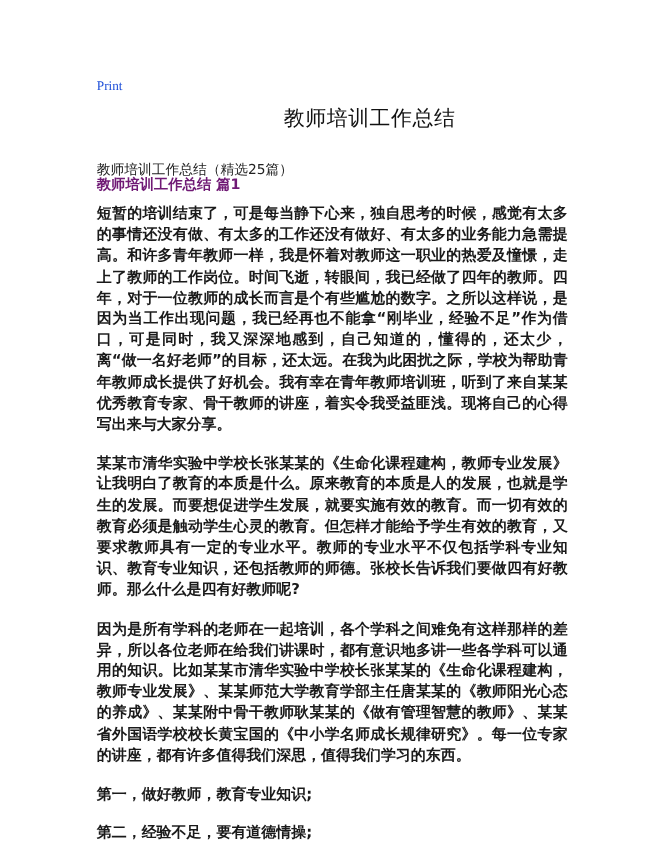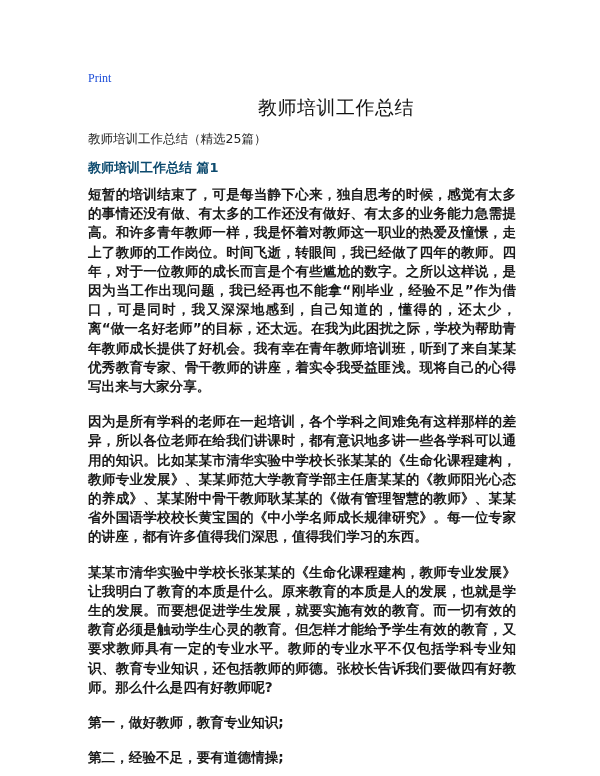--- a/index.html
+++ b/index.html
@@ -1,32 +1,32 @@
 <!DOCTYPE html>
 <html><head>
 <meta charset="utf-8">
 <style>
   html, body { margin: 0; padding: 0; background: #ffffff; }
   body { width: 600px; height: 776px; position: relative; overflow: hidden; color: #111; font-family: "DejaVu Sans", sans-serif; }
   .print { position: absolute; left: 88px; top: 71px; font-family: "Liberation Serif", serif; font-size: 12px; color: #1d4ed8; }
   .title { position: absolute; left: 0; width: 600px; top: 95px; text-align: center; font-size: 19px; color: #111; letter-spacing: 0.5px; }
-  .subtitle { position: absolute; left: 88px; top: 131px; font-size: 12.5px; color: #222; }
-  .section-heading { position: absolute; left: 88px; top: 159px; font-size: 13px; font-weight: bold; color: #0c4a6e; }
+  .subtitle { position: absolute; left: 88px; top: 146px; font-size: 12.5px; color: #222; }
+  .section-heading { position: absolute; left: 88px; top: 159px; font-size: 13px; font-weight: bold; color: #701a75; }
   .body { position: absolute; left: 88px; top: 185px; width: 428px; font-size: 13.6px; line-height: 19.2px; color: #1a1a1a; text-align: justify; }
   .body p { margin: 0 0 16px 0; font-weight: bold; }
   .body p.short { margin-bottom: 16px; }
 </style>
 </head>
 <body>
 
 <div class="print">Print</div>
 <h1 class="title" style="margin:0;font-weight:normal;padding-left:36px;">教师培训工作总结</h1>
 <div class="subtitle">教师培训工作总结（精选25篇）</div>
 <div class="section-heading">教师培训工作总结 篇1</div>
 
 <div class="body">
   <p>短暂的培训结束了，可是每当静下心来，独自思考的时候，感觉有太多的事情还没有做、有太多的工作还没有做好、有太多的业务能力急需提高。和许多青年教师一样，我是怀着对教师这一职业的热爱及憧憬，走上了教师的工作岗位。时间飞逝，转眼间，我已经做了四年的教师。四年，对于一位教师的成长而言是个有些尴尬的数字。之所以这样说，是因为当工作出现问题，我已经再也不能拿“刚毕业，经验不足”作为借口，可是同时，我又深深地感到，自己知道的，懂得的，还太少，离“做一名好老师”的目标，还太远。在我为此困扰之际，学校为帮助青年教师成长提供了好机会。我有幸在青年教师培训班，听到了来自某某优秀教育专家、骨干教师的讲座，着实令我受益匪浅。现将自己的心得写出来与大家分享。</p>
+  <p>某某市清华实验中学校长张某某的《生命化课程建构，教师专业发展》让我明白了教育的本质是什么。原来教育的本质是人的发展，也就是学生的发展。而要想促进学生发展，就要实施有效的教育。而一切有效的教育必须是触动学生心灵的教育。但怎样才能给予学生有效的教育，又要求教师具有一定的专业水平。教师的专业水平不仅包括学科专业知识、教育专业知识，还包括教师的师德。张校长告诉我们要做四有好教师。那么什么是四有好教师呢?</p>
   <p>因为是所有学科的老师在一起培训，各个学科之间难免有这样那样的差异，所以各位老师在给我们讲课时，都有意识地多讲一些各学科可以通用的知识。比如某某市清华实验中学校长张某某的《生命化课程建构，教师专业发展》、某某师范大学教育学部主任唐某某的《教师阳光心态的养成》、某某附中骨干教师耿某某的《做有管理智慧的教师》、某某省外国语学校校长黄宝国的《中小学名师成长规律研究》。每一位专家的讲座，都有许多值得我们深思，值得我们学习的东西。</p>
-  <p>某某市清华实验中学校长张某某的《生命化课程建构，教师专业发展》让我明白了教育的本质是什么。原来教育的本质是人的发展，也就是学生的发展。而要想促进学生发展，就要实施有效的教育。而一切有效的教育必须是触动学生心灵的教育。但怎样才能给予学生有效的教育，又要求教师具有一定的专业水平。教师的专业水平不仅包括学科专业知识、教育专业知识，还包括教师的师德。张校长告诉我们要做四有好教师。那么什么是四有好教师呢?</p>
   <p class="short">第一，做好教师，教育专业知识;</p>
   <p class="short">第二，经验不足，要有道德情操;</p>
 
 </div>
 
 </body></html>

